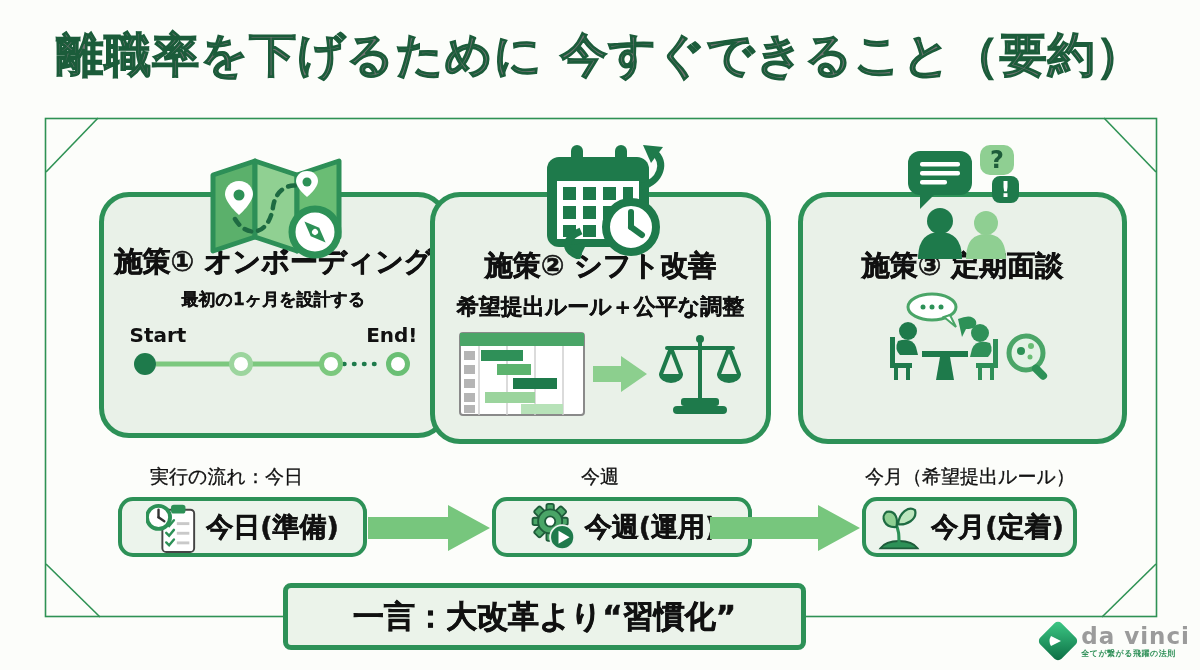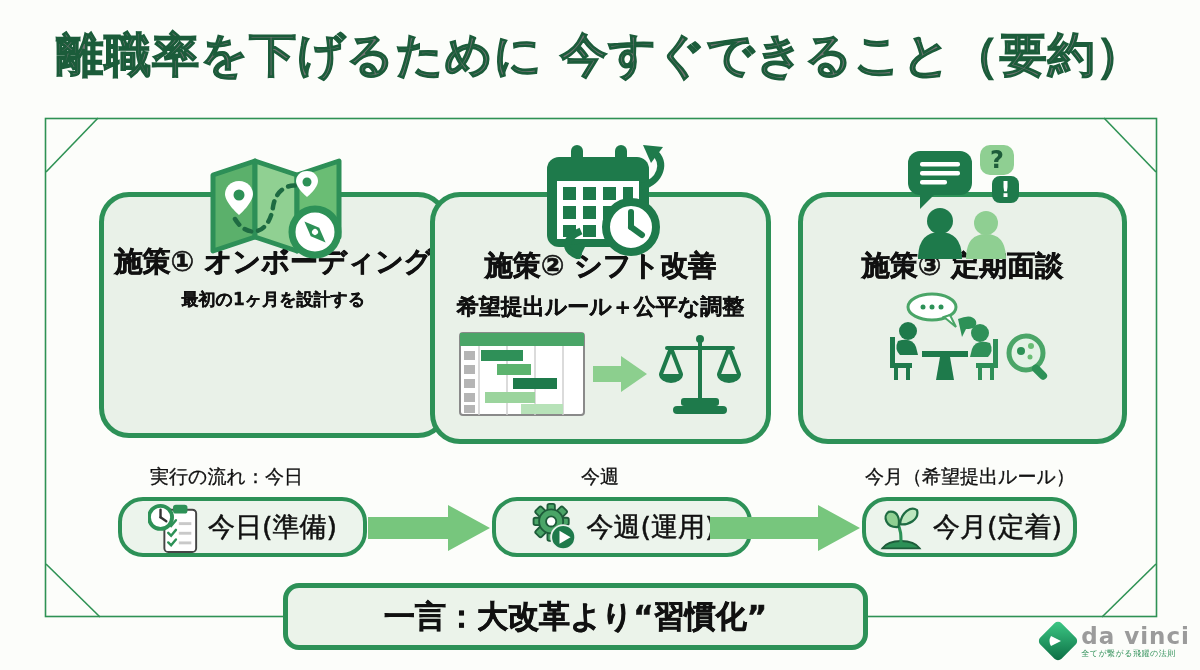--- a/index.html
+++ b/index.html
@@ -31,39 +31,39 @@
   .card-title{font-size:28px;font-weight:900;white-space:nowrap;-webkit-text-stroke:.6px #111;}
   .card-sub{font-size:17px;font-weight:800;margin-top:7px;white-space:nowrap;-webkit-text-stroke:.3px #111;}
   
   .tl-wrap{width:292px;margin-top:12px;}
   .tl-labels{display:flex;justify-content:space-between;font-size:20px;font-weight:900;padding:0 2px;}
   
   .illus-row{display:flex;align-items:center;gap:8px;margin-top:10px;}
   
   .flow-label{font-size:19px;font-weight:400;white-space:nowrap;-webkit-text-stroke:.3px #111;}
   .pill{
-    box-sizing:border-box;background:#ecf4ec;border:4px solid #2d9157;border-radius:25px;
+    box-sizing:border-box;background:#ecf4ec;border:4px solid #2d9157;border-radius:15px;
     display:flex;align-items:center;justify-content:center;gap:8px;
-    font-size:27px;font-weight:400;white-space:nowrap;-webkit-text-stroke:.5px #111;
+    font-size:27px;font-weight:700;white-space:nowrap;-webkit-text-stroke:.5px #111;
   }
   .pill1{left:118px;top:497px;width:249px;height:60px;}
   .pill2{left:492px;top:497px;width:260px;height:60px;}
   .pill3{left:862px;top:497px;width:215px;height:60px;}
   
   .banner{
-    left:283px;top:583px;width:585px;height:67px;box-sizing:border-box;
-    background:#ebf3ea;border:5px solid #2d9157;border-radius:16px;
+    left:283px;top:583px;width:523px;height:67px;box-sizing:border-box;
+    background:#ebf3ea;border:5px solid #2d9157;border-radius:8px;
     display:flex;align-items:center;justify-content:center;
     font-size:31px;font-weight:900;-webkit-text-stroke:.6px #111;
   }
   
   .logo{right:10px;bottom:6px;display:flex;align-items:center;}
   .logo-texts{display:flex;flex-direction:column;line-height:1;}
   .logo-name{font-size:23px;font-weight:700;color:#9b9b9b;letter-spacing:1px;}
-  .logo-tagline{font-size:8px;font-weight:400;color:#2f9058;letter-spacing:.5px;margin-top:2px;}
+  .logo-tagline{font-size:8px;font-weight:700;color:#2f9058;letter-spacing:.5px;margin-top:2px;}
 </style>
 </head>
 <body>
 
 <svg class="frame abs" width="1200" height="670">
   <rect x="45.5" y="118.5" width="1111" height="498" fill="none" stroke="#2e9254" stroke-width="1.6"></rect>
   <path d="M98,118 L46,172" stroke="#2e9254" stroke-width="1.6"></path>
   <path d="M1104,118 L1156,172" stroke="#2e9254" stroke-width="1.6"></path>
   <path d="M46,564 L100,617" stroke="#2e9254" stroke-width="1.6"></path>
   <path d="M1156,564 L1102,617" stroke="#2e9254" stroke-width="1.6"></path>
@@ -84,20 +84,35 @@
     <path d="M112,26 c-7,0 -11,5 -11,10 c0,7 11,16 11,16 c0,0 11,-9 11,-16 c0,-5 -4,-10 -11,-10 Z" fill="#ffffff"></path>
     <circle cx="112" cy="37" r="4.5" fill="#2d9157"></circle>
     <circle cx="120" cy="87" r="23" fill="#ffffff" stroke="#2d9157" stroke-width="7"></circle>
     <g transform="rotate(-45 120 87)">
       <polygon points="120,72 126,87 120,102 114,87" fill="#2d9157"></polygon>
       <circle cx="120" cy="87" r="3" fill="#ffffff"></circle>
     </g>
   </svg>
   <div class="card-title">施策① オンボーディング</div>
   <div class="card-sub">最初の1ヶ月を設計する</div>
+  <div class="tl-wrap">
+    <div class="tl-labels">
+      <span>Start</span>
+      <span>End!</span>
+    </div>
+    <svg width="292" height="34" viewBox="0 0 292 34">
+      <line x1="28" y1="17" x2="102" y2="17" stroke="#7cc87e" stroke-width="5"></line>
+      <line x1="124" y1="17" x2="192" y2="17" stroke="#7cc87e" stroke-width="5"></line>
+      <line x1="216" y1="17" x2="256" y2="17" stroke="#1e7a4b" stroke-width="4.5" stroke-dasharray="0.5 9.5" stroke-linecap="round"></line>
+      <circle cx="17" cy="17" r="11" fill="#1e7a4b"></circle>
+      <circle cx="113" cy="17" r="9.5" fill="#ffffff" stroke="#9cd59e" stroke-width="5"></circle>
+      <circle cx="203" cy="17" r="9.5" fill="#ffffff" stroke="#7cc87e" stroke-width="5"></circle>
+      <circle cx="270" cy="17" r="9.5" fill="#ffffff" stroke="#6abf74" stroke-width="5"></circle>
+    </svg>
+  </div>
 </div>
 
 <div class="abs card card2">
   <svg class="card-icon" style="top:-54px" width="152" height="116" viewBox="0 0 152 116">
     <rect x="46" y="2" width="12" height="30" rx="6" fill="#1e7a4b"></rect>
     <rect x="90" y="2" width="12" height="30" rx="6" fill="#1e7a4b"></rect>
     <rect x="22" y="14" width="102" height="90" rx="12" fill="#1e7a4b"></rect>
     <rect x="32" y="38" width="82" height="58" fill="#ffffff"></rect>
     <g fill="#1e7a4b">
       <rect x="38" y="44" width="13" height="13"></rect>

